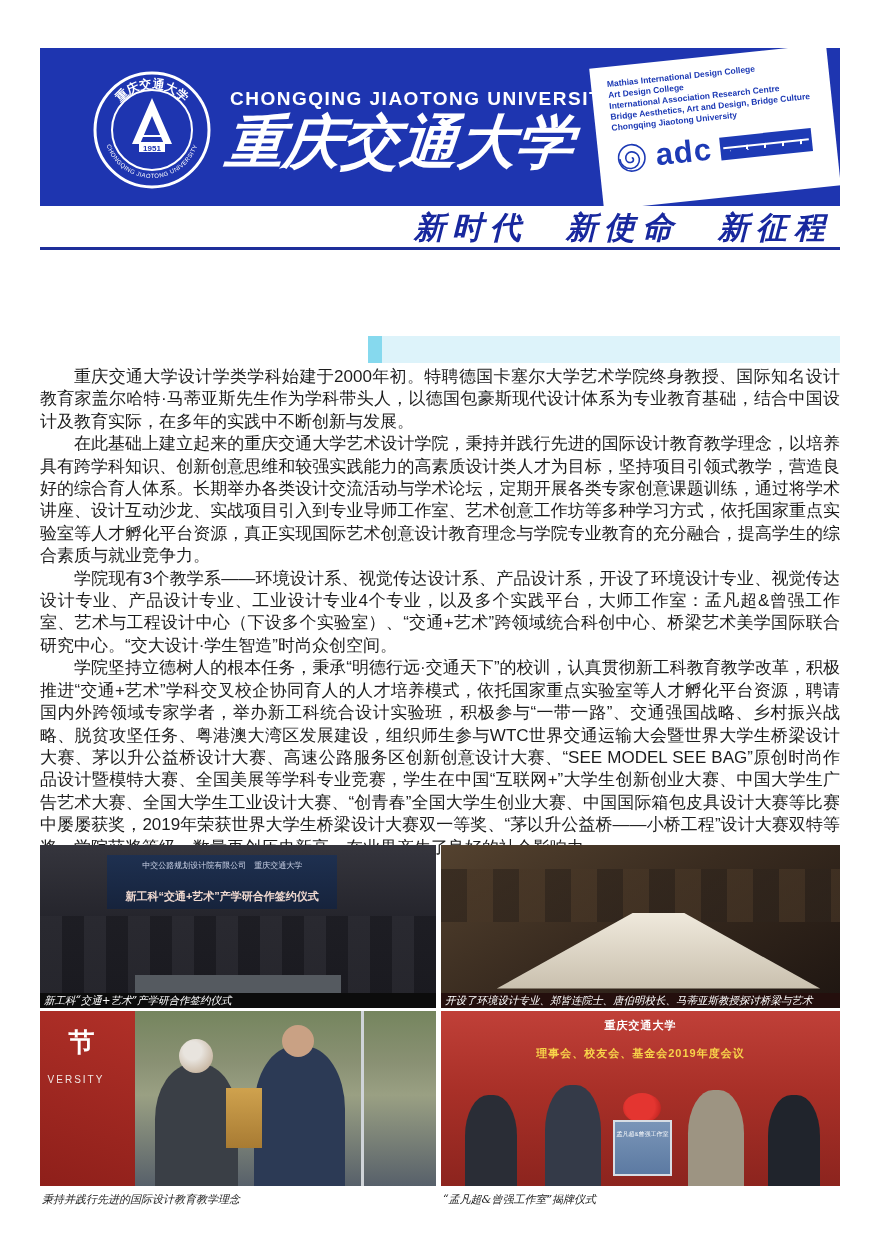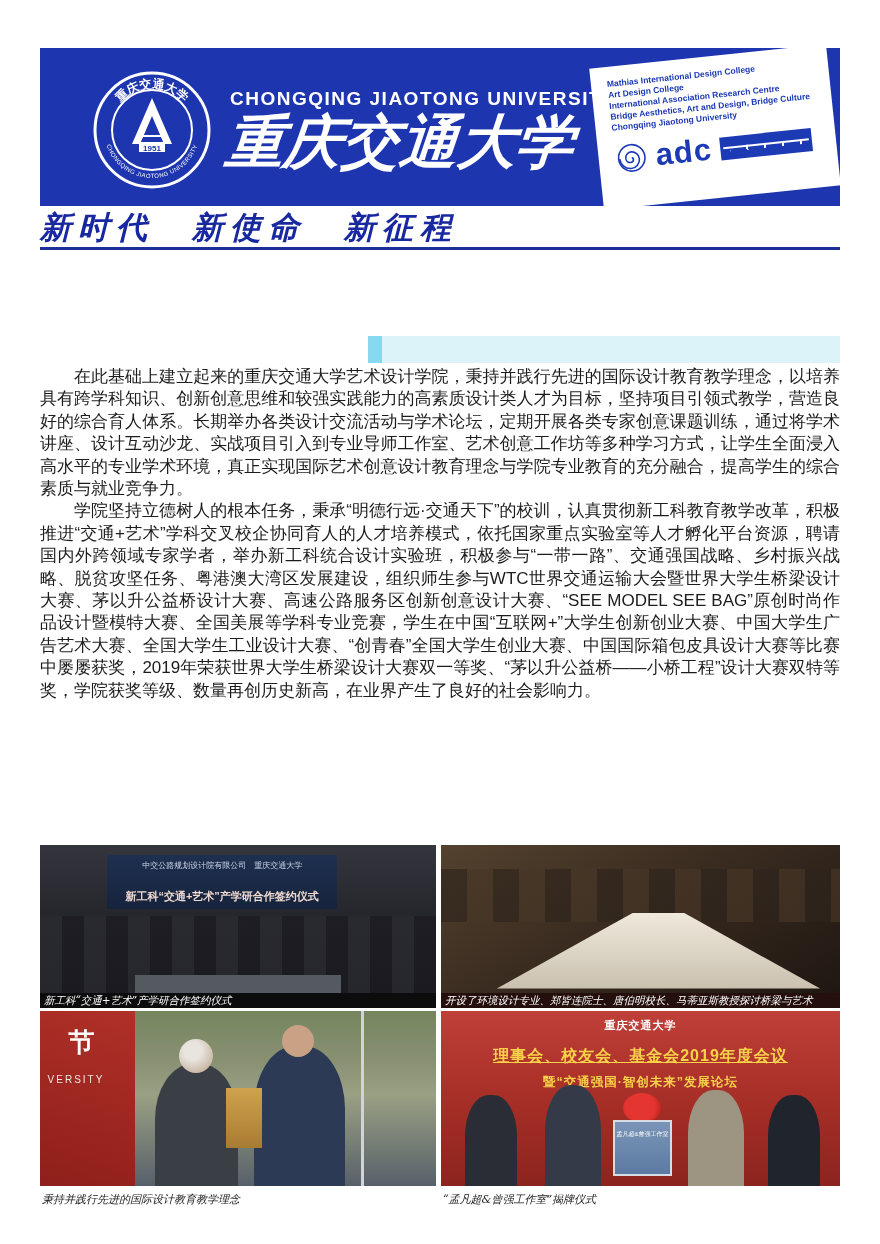--- a/index.html
+++ b/index.html
@@ -16,21 +16,21 @@
           transform:rotate(-6deg); padding:12px 8px 6px 16px; }
   .card-line { font-size:8.5px; font-weight:bold; color:#1d3ab5; line-height:11px; white-space:nowrap; }
   .card-logo-row { display:flex; align-items:center; gap:9px; margin-top:11px; margin-left:2px; }
   .adc-text { font-size:31px; font-weight:bold; color:#1d3ab5; letter-spacing:1px; line-height:28px; }
   .bridge-bar { width:92px; height:23px; background:#1d3ab5; position:relative; }
   .bridge-line { position:absolute; left:3px; right:3px; top:10px; height:2px; background:#ffffff; }
   .bridge-ticks { position:absolute; left:10px; right:10px; top:10px; height:5px;
                   background:repeating-linear-gradient(90deg, transparent 0 16px, #ffffff 16px 18px); }
 
   
-  .calligraphy-line { position:absolute; left:40px; top:207px; width:800px; text-align:left;
+  .calligraphy-line { position:absolute; left:32px; top:207px; width:800px; text-align:right;
                       font-size:31px; font-weight:bold; font-style:italic; color:#18289e;
                       letter-spacing:7px; font-family:"DejaVu Serif", serif; }
   .rule { position:absolute; left:40px; top:247px; width:800px; height:3px; background:#1e2f9a; }
   .subline { position:absolute; left:40px; top:253px; width:800px; text-align:center;
              font-size:27px; font-weight:bold; color:#1c3fa8; letter-spacing:2px; }
 
   
   .section-bar { position:absolute; left:40px; top:336px; width:800px; height:27px; }
   .section-main { position:absolute; left:0; top:0; width:328px; height:27px; background:#0b63da;
                   color:#ffffff; font-size:18px; font-weight:bold; line-height:27px; padding-left:10px; }
@@ -93,21 +93,21 @@
               background:radial-gradient(circle at 40% 35%, #e8e4de 30%, #c9b8a4 75%); }
   .p3-head2 { position:absolute; left:61%; top:8%; width:32px; height:32px; border-radius:50%;
               background:#c9a184; }
   .p3-plaque { position:absolute; left:47%; top:44%; width:9%; height:34%; background:linear-gradient(#cfa24e,#a87b33); }
 
   
   .p4-logo { position:absolute; top:4%; left:0; width:100%; text-align:center; color:#ffffff;
              font-size:11px; font-weight:bold; letter-spacing:1px; }
   .p4-line { position:absolute; left:0; width:100%; text-align:center; color:#f8d34a;
              font-weight:bold; letter-spacing:1px; }
-  .p4-line1 { top:20%; font-size:16px;text-decoration:underline; }
+  .p4-line1 { top:20%; font-size:11px; }
   .p4-line2 { top:36%; font-size:12.5px; }
   .p4-fig { position:absolute; bottom:0; border-radius:45% 45% 0 0; }
   .p4-f1 { left:6%; width:13%; height:52%; background:#2a2d36; }
   .p4-f2 { left:26%; width:14%; height:58%; background:#343a48; }
   .p4-f3 { left:62%; width:14%; height:55%; background:#9d9482; }
   .p4-f4 { left:82%; width:13%; height:52%; background:#20242c; }
   .p4-plaque { position:absolute; left:43%; bottom:6%; width:15%; height:32%;
                background:linear-gradient(#7a95b8,#5c7aa2); border:2px solid #d8dde4;
                color:#ffffff; font-size:6px; text-align:center; padding-top:8px; }
   .p4-flower { position:absolute; left:45.5%; bottom:36%; width:38px; height:30px; border-radius:50%;
@@ -162,21 +162,23 @@
 
   <div class="calligraphy-line">新时代　新使命　新征程</div>
   <div class="rule"></div>
 
   <div class="section-bar">
     <div class="section-accent"></div>
     <div class="section-strip"></div>
   </div>
 
   <div class="body-text">
-    <p>在此基础上建立起来的重庆交通大学艺术设计学院，秉持并践行先进的国际设计教育教学理念，以培养具有跨学科知识、创新创意思维和较强实践能力的高素质设计类人才为目标，坚持项目引领式教学，营造良好的综合育人体系。长期举办各类设计交流活动与学术论坛，定期开展各类专家创意课题训练，通过将学术讲座、设计互动沙龙、实战项目引入到专业导师工作室、艺术创意工作坊等多种学习方式，让学生全面浸入高水平的专业学术环境，真正实现国际艺术创意设计教育理念与学院专业教育的充分融合，提高学生的综合素质与就业竞争力。</p>
+    <p>重庆交通大学设计学类学科始建于2000年初。特聘德国卡塞尔大学艺术学院终身教授、国际知名设计教育家盖尔哈特·马蒂亚斯先生作为学科带头人，以德国包豪斯现代设计体系为专业教育基础，结合中国设计及教育实际，在多年的实践中不断创新与发展。</p>
+    <p>在此基础上建立起来的重庆交通大学艺术设计学院，秉持并践行先进的国际设计教育教学理念，以培养具有跨学科知识、创新创意思维和较强实践能力的高素质设计类人才为目标，坚持项目引领式教学，营造良好的综合育人体系。长期举办各类设计交流活动与学术论坛，定期开展各类专家创意课题训练，通过将学术讲座、设计互动沙龙、实战项目引入到专业导师工作室、艺术创意工作坊等多种学习方式，依托国家重点实验室等人才孵化平台资源，真正实现国际艺术创意设计教育理念与学院专业教育的充分融合，提高学生的综合素质与就业竞争力。</p>
+    <p>学院现有3个教学系——环境设计系、视觉传达设计系、产品设计系，开设了环境设计专业、视觉传达设计专业、产品设计专业、工业设计专业4个专业，以及多个实践平台，大师工作室：孟凡超&amp;曾强工作室、艺术与工程设计中心（下设多个实验室）、“交通+艺术”跨领域统合科创中心、桥梁艺术美学国际联合研究中心。“交大设计·学生智造”时尚众创空间。</p>
     <p>学院坚持立德树人的根本任务，秉承“明德行远·交通天下”的校训，认真贯彻新工科教育教学改革，积极推进“交通+艺术”学科交叉校企协同育人的人才培养模式，依托国家重点实验室等人才孵化平台资源，聘请国内外跨领域专家学者，举办新工科统合设计实验班，积极参与“一带一路”、交通强国战略、乡村振兴战略、脱贫攻坚任务、粤港澳大湾区发展建设，组织师生参与WTC世界交通运输大会暨世界大学生桥梁设计大赛、茅以升公益桥设计大赛、高速公路服务区创新创意设计大赛、“SEE MODEL SEE BAG”原创时尚作品设计暨模特大赛、全国美展等学科专业竞赛，学生在中国“互联网+”大学生创新创业大赛、中国大学生广告艺术大赛、全国大学生工业设计大赛、“创青春”全国大学生创业大赛、中国国际箱包皮具设计大赛等比赛中屡屡获奖，2019年荣获世界大学生桥梁设计大赛双一等奖、“茅以升公益桥——小桥工程”设计大赛双特等奖，学院获奖等级、数量再创历史新高，在业界产生了良好的社会影响力。</p>
   </div>
 
   <div class="photos">
 
     <div class="photo photo1">
       <div class="p1-people"></div>
       <div class="p1-banner">
         <div class="l1">中交公路规划设计院有限公司　重庆交通大学</div>
         <div class="l2">新工科“交通+艺术”产学研合作签约仪式</div>
@@ -201,21 +203,20 @@
       <div class="p3-fig1"></div>
       <div class="p3-fig2"></div>
       <div class="p3-head1"></div>
       <div class="p3-head2"></div>
       <div class="p3-plaque"></div>
     </div>
 
     <div class="photo photo4">
       <div class="p4-logo">重庆交通大学</div>
       <div class="p4-line p4-line1">理事会、校友会、基金会2019年度会议</div>
-      <div class="p4-line p4-line2">暨“交通强国·智创未来”发展论坛</div>
       <div class="p4-fig p4-f1"></div>
       <div class="p4-fig p4-f2"></div>
       <div class="p4-fig p4-f3"></div>
       <div class="p4-fig p4-f4"></div>
       <div class="p4-flower"></div>
       <div class="p4-plaque">孟凡超&amp;曾强工作室</div>
     </div>
 
     <div class="cap-below cap3">秉持并践行先进的国际设计教育教学理念</div>
     <div class="cap-below cap4">“孟凡超&amp;曾强工作室”揭牌仪式</div>

